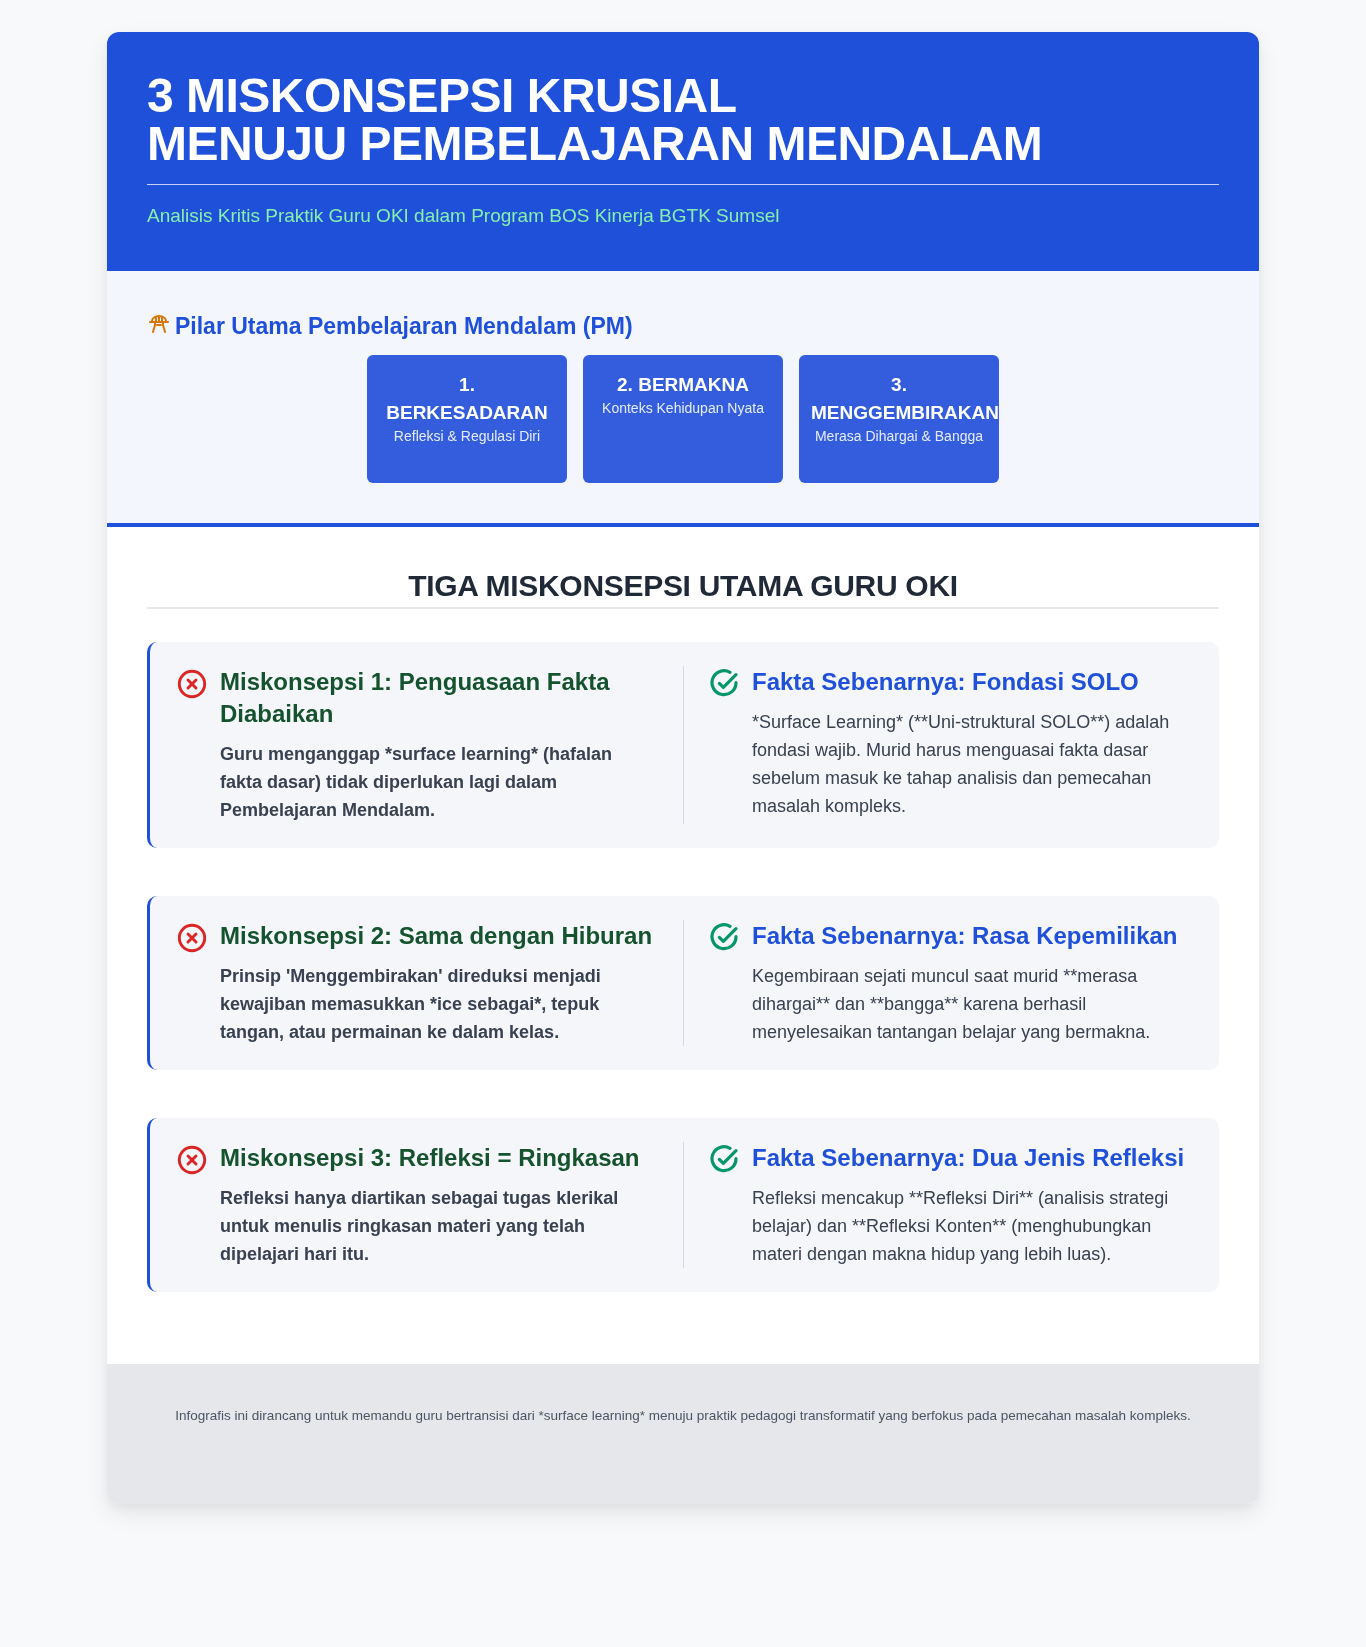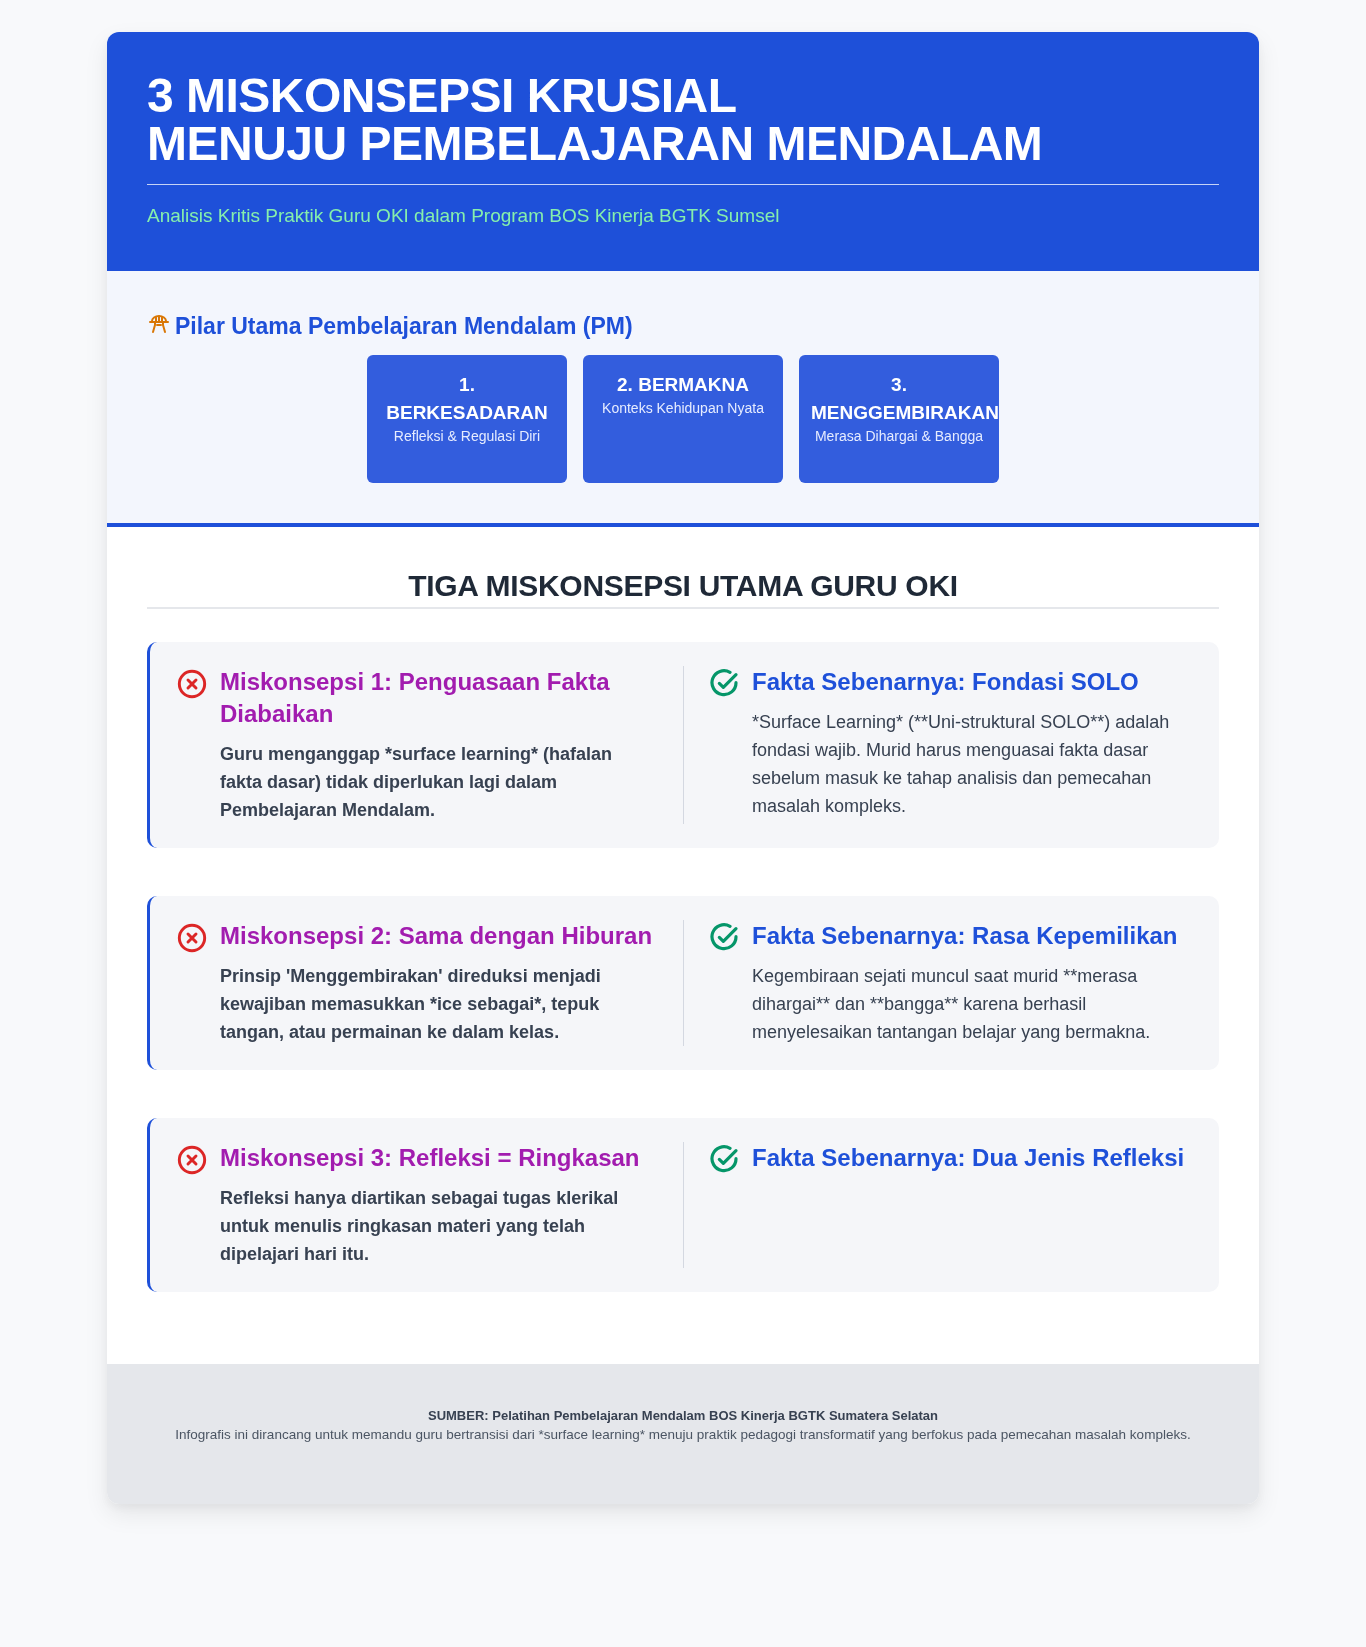--- a/index.html
+++ b/index.html
@@ -117,21 +117,21 @@
   .col.left { padding-right: 24px; border-right: 1px solid #d4d8e1; }
   .col.right { padding-left: 24px; }
   .col .ic { flex: 0 0 32px; padding-top: 2px; }
   .col .ic svg { width: 32px; height: 32px; display: block; }
   .col h3 {
     font-size: 24px;
     line-height: 32px;
     font-weight: 700;
     margin-bottom: 10px;
   }
-  .col.left h3 { color: #a21caf; }
+  .col.left h3 { color: #14532d; }
   .col.right h3 { color: #1e50d9; }
   .col p {
     font-size: 18px;
     line-height: 28px;
   }
   .col.left p { color: #374151; font-weight: 600; }
   .col.right p { color: #374151; }
   
   .footer {
     background: #e5e7eb;
@@ -268,23 +268,23 @@
       </div>
       <div class="col right">
         <div class="ic">
           <svg viewBox="0 0 24 24" fill="none" stroke="#059669" stroke-width="2.4" stroke-linecap="round" stroke-linejoin="round">
               <path d="M21 11a9 9 0 1 1-4.5-7.8"></path>
               <path d="M8.5 11.5l3 3L21 5"></path>
             </svg>
         </div>
         <div>
           <h3>Fakta Sebenarnya: Dua Jenis Refleksi</h3>
+          <p>Refleksi mencakup **Refleksi Diri** (analisis strategi belajar) dan **Refleksi Konten** (menghubungkan materi dengan makna hidup yang lebih luas).</p>
         </div>
       </div>
     </div>
   </main>
 
   <footer class="footer">
-    <p class="source">SUMBER: Pelatihan Pembelajaran Mendalam BOS Kinerja BGTK Sumatera Selatan</p>
     <p class="note">Infografis ini dirancang untuk memandu guru bertransisi dari *surface learning* menuju praktik pedagogi transformatif yang berfokus pada pemecahan masalah kompleks.</p>
   </footer>
 
 </div>
 
 </body></html>

